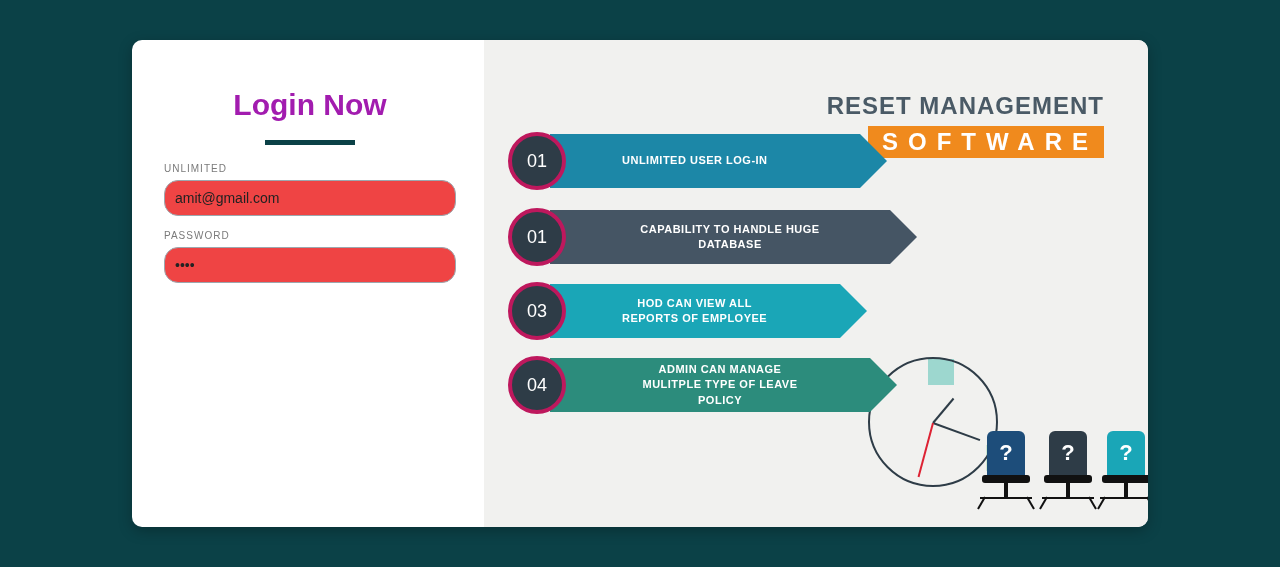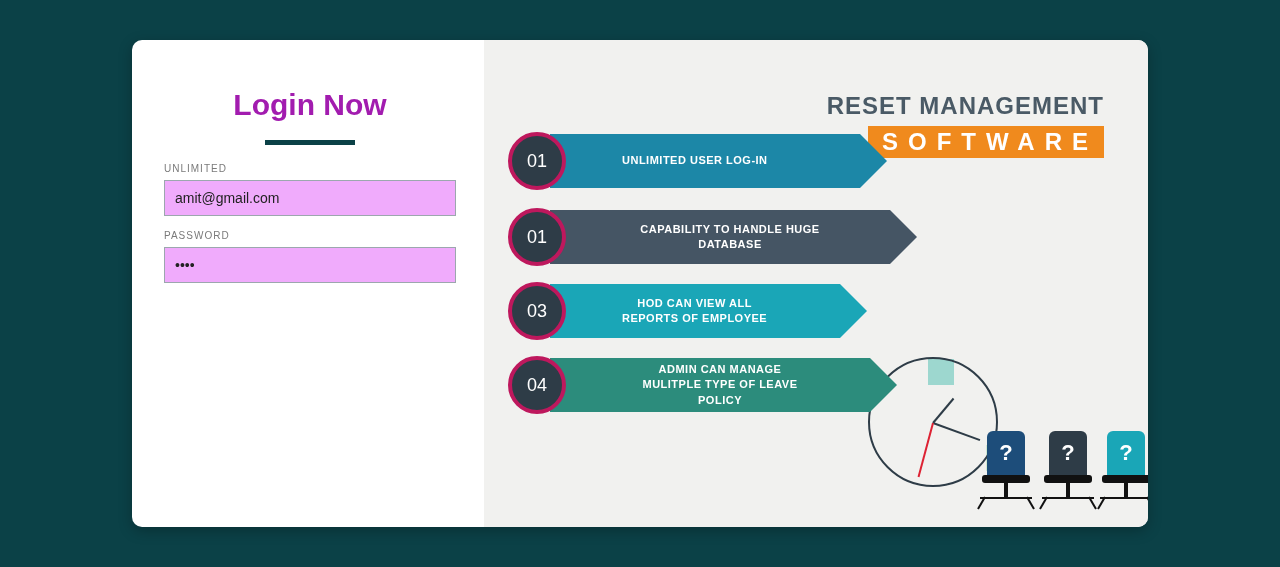--- a/index.html
+++ b/index.html
@@ -37,23 +37,23 @@
   .field-label {
     font-size: 10px;
     letter-spacing: 1px;
     color: #7a7a7a;
     margin-top: 14px;
     margin-bottom: 6px;
   }
   .text-input {
     width: 100%;
     height: 36px;
-    background: #f0abfc;
+    background: #ef4444;
     border: 1px solid #b8c5cd;
-    border-radius: 0;
+    border-radius: 14px;
     padding: 16px 10px;
     font-size: 14px;
     color: #222;
     outline: 1px solid rgba(0,0,0,.15);
     outline-offset: -1px;
   }
   .btn-row {
     display: flex;
     gap: 14px;
     justify-content: flex-end;

